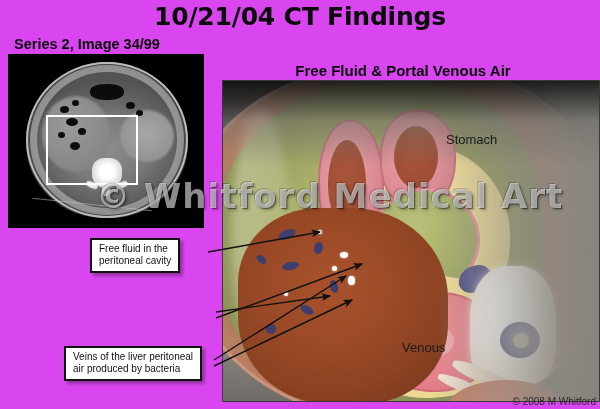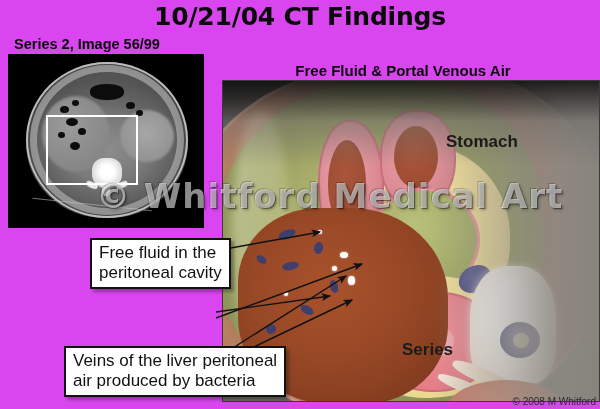--- a/index.html
+++ b/index.html
@@ -307,25 +307,24 @@
   .panel-border {
     position: absolute; inset: 0;
     border: 1px solid #3a3a3a;
     box-sizing: border-box;
     pointer-events: none;
   }
 
   
   .anat-label {
     position: absolute;
-    font-size: 17px;
+    font-size: 13px;
     color: #1a1a1a;
     font-family: "Liberation Sans", sans-serif;
     white-space: nowrap;
-    font-weight: bold;
   }
   #label-stomach { left: 446px; top: 132px; }
   #label-kidney  { left: 402px; top: 340px; }
 
   
   #watermark {
     position: absolute;
     left: 96px; top: 176px;
     width: 430px;
     font-size: 34px;
@@ -341,21 +340,21 @@
     white-space: nowrap;
   }
 
   
   #leaders { position: absolute; left: 0; top: 0; width: 600px; height: 409px; pointer-events: none; }
   .callout {
     position: absolute;
     background: #ffffff;
     border: 2px solid #111111;
     padding: 3px 7px 4px 7px;
-    font-size: 17px;
+    font-size: 10px;
     line-height: 1.18;
     color: #111111;
     font-family: "Liberation Sans", sans-serif;
     box-shadow: 3px 3px 3px rgba(0,0,0,0.30);
     white-space: pre-line;
   }
   #callout-fluid  { left: 90px;  top: 238px; }
   #callout-veins  { left: 108px; top: 296px; }
   #callout-air    { left: 64px;  top: 346px; }
 
@@ -367,21 +366,21 @@
     color: #2b2b2b;
     font-family: "Liberation Sans", sans-serif;
   }
 </style>
 </head>
 <body>
 
 <div id="poster">
 
   <div id="main-title">10/21/04 CT Findings</div>
-  <div id="series-label">Series 2, Image 56/99</div>
+  <div id="series-label">Series 2, Image 34/99</div>
   <div id="panel-subtitle">Free Fluid &amp; Portal Venous Air</div>
 
   <div id="ct-panel">
     <div class="ct-body"></div>
     <div class="ct-fatrim"></div>
     <div class="ct-skin"></div>
 
     <div class="ct-organ ct-liver"></div>
     <div class="ct-organ ct-spleen"></div>
 
@@ -453,21 +452,21 @@
     <div class="airbub" style="left:110px; top:186px; width:5px;  height:5px;"></div>
     <div class="airbub" style="left:96px;  top:150px; width:4px;  height:4px;"></div>
     <div class="airbub" style="left:62px;  top:212px; width:4px;  height:4px;"></div>
 
     <div class="art-fade"></div>
     <div class="art-fade-top"></div>
     <div class="panel-border"></div>
   </div>
 
   <div class="anat-label" id="label-stomach">Stomach</div>
-  <div class="anat-label" id="label-kidney">Series</div>
+  <div class="anat-label" id="label-kidney">Venous</div>
 
   <div id="watermark">© Whitford Medical Art</div>
 
   <svg id="leaders" viewBox="0 0 600 409" xmlns="http://www.w3.org/2000/svg">
     <defs>
       <marker id="arrowhead" markerWidth="7" markerHeight="7" refX="6" refY="3.2" orient="auto" markerUnits="strokeWidth">
         <path d="M0,0.4 L7,3.2 L0,6 L1.6,3.2 Z" fill="#111111"></path>
       </marker>
     </defs>
     <line x1="208" y1="252" x2="320" y2="232" stroke="#111111" stroke-width="1.4" marker-end="url(#arrowhead)"></line>

